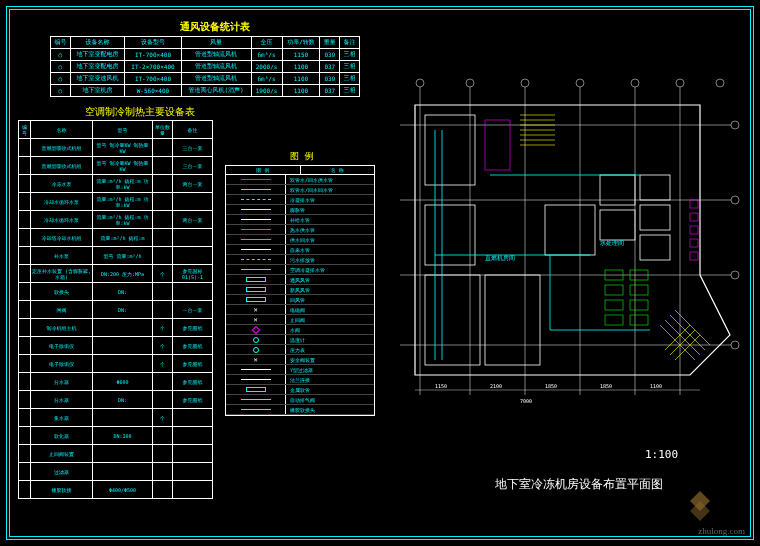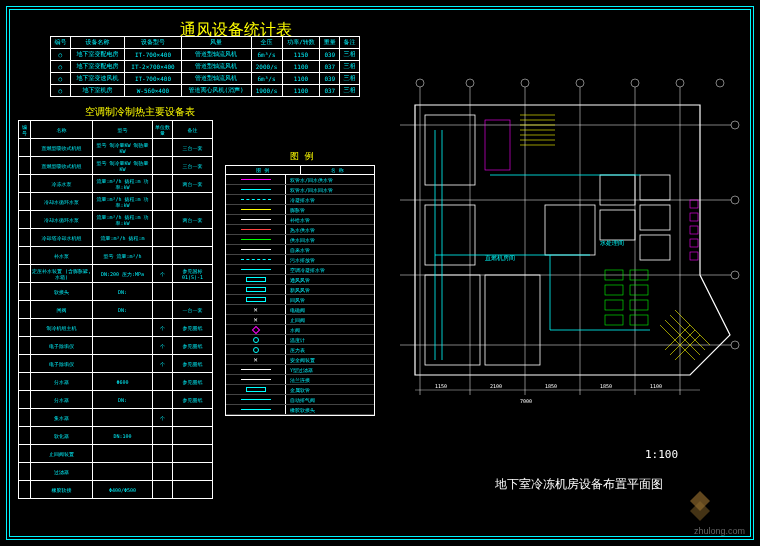--- a/index.html
+++ b/index.html
@@ -18,21 +18,22 @@
   }
   .frame2 {
     position: absolute;
     top: 9px; left: 9px; right: 9px; bottom: 9px;
     border: 1px solid #00f5ff;
   }
   .title-top {
     position: absolute;
     top: 20px; left: 180px;
     color: #ff0;
-    font-size: 16px;
+    font-size: 10px;
+    font-weight: bold;
   }
   .table1 {
     position: absolute;
     top: 36px; left: 50px;
     width: 310px;
     border-collapse: collapse;
     font-size: 6px;
     color: #00f5ff;
   }
   .table1 td, .table1 th {
@@ -132,21 +133,21 @@
     position: absolute;
     top: 448px; left: 645px;
     color: #fff;
     font-size: 11px;
   }
   .watermark {
     position: absolute;
     bottom: 10px; right: 15px;
     color: #666;
     font-size: 9px;
-    font-family: Liberation Sans, sans-serif;
+    font-family: Liberation Serif, serif;
   }
   .logo {
     position: absolute;
     bottom: 20px; right: 40px;
     width: 40px; height: 40px;
     opacity: 0.7;
   }
 </style>
 </head>
 <body>

